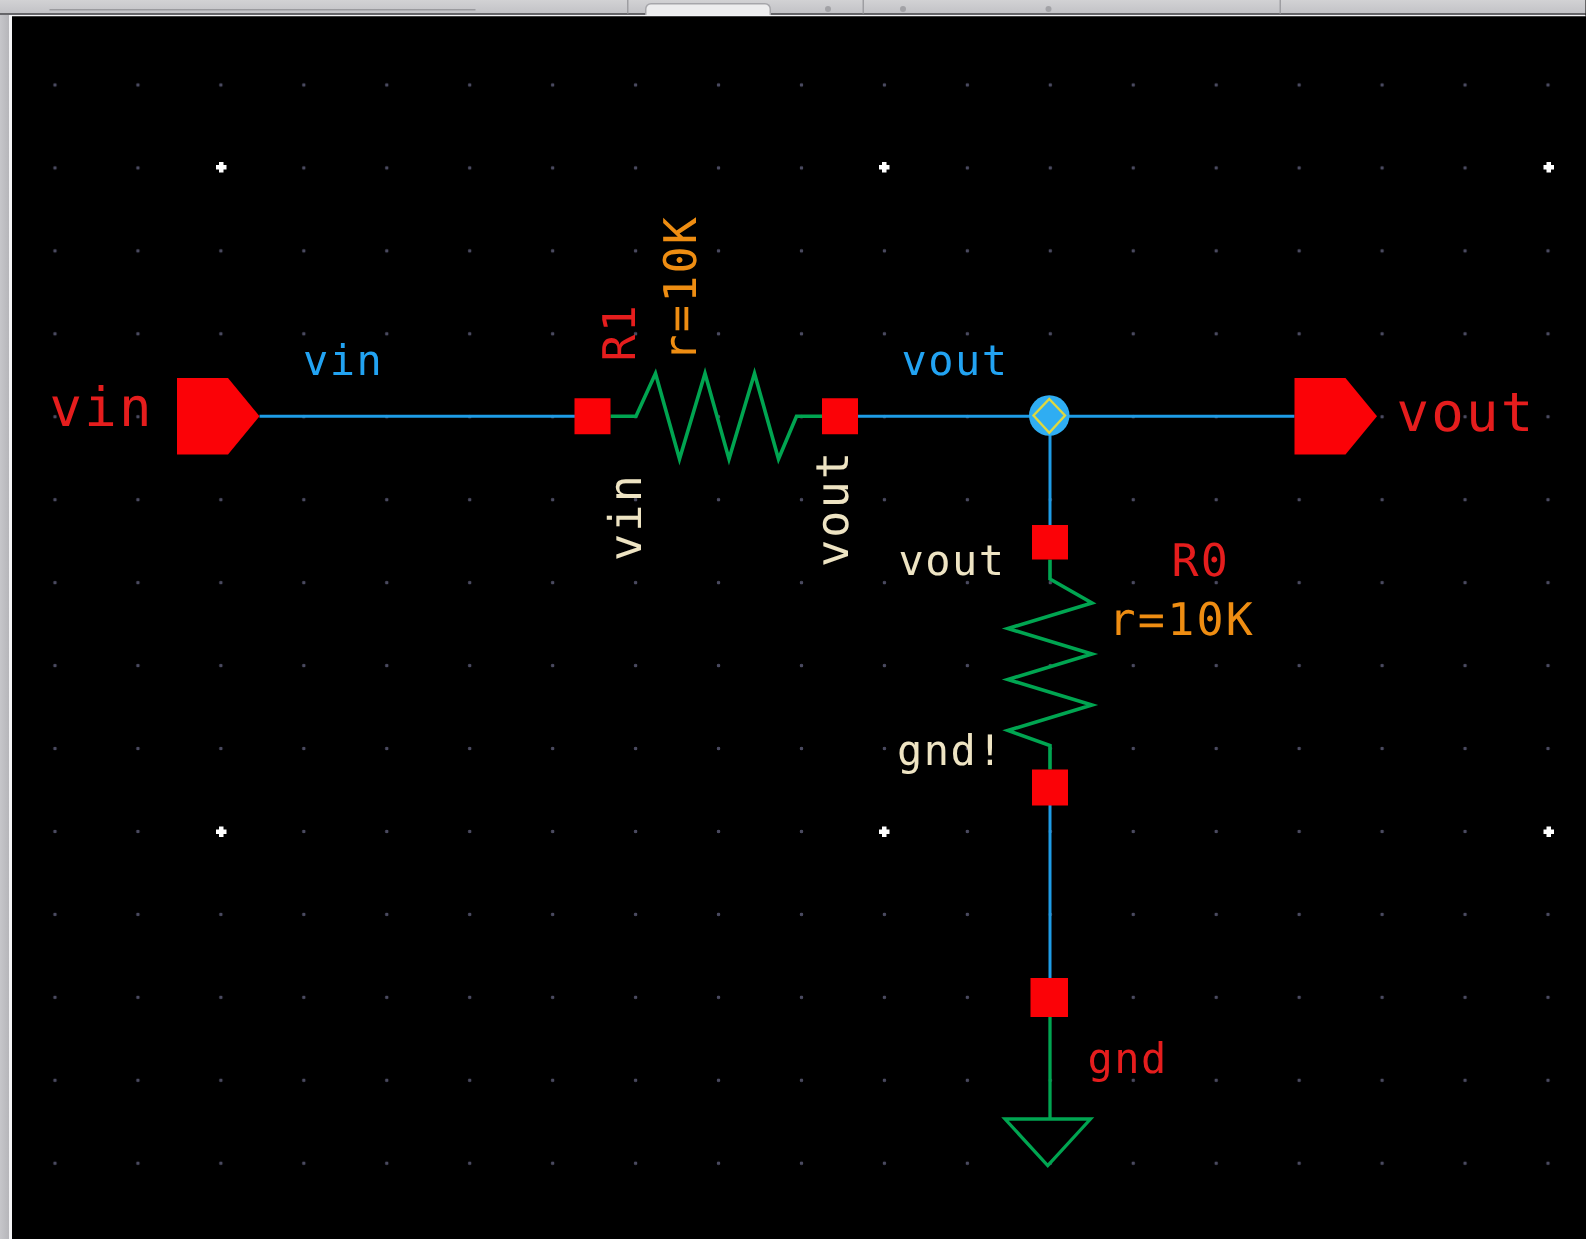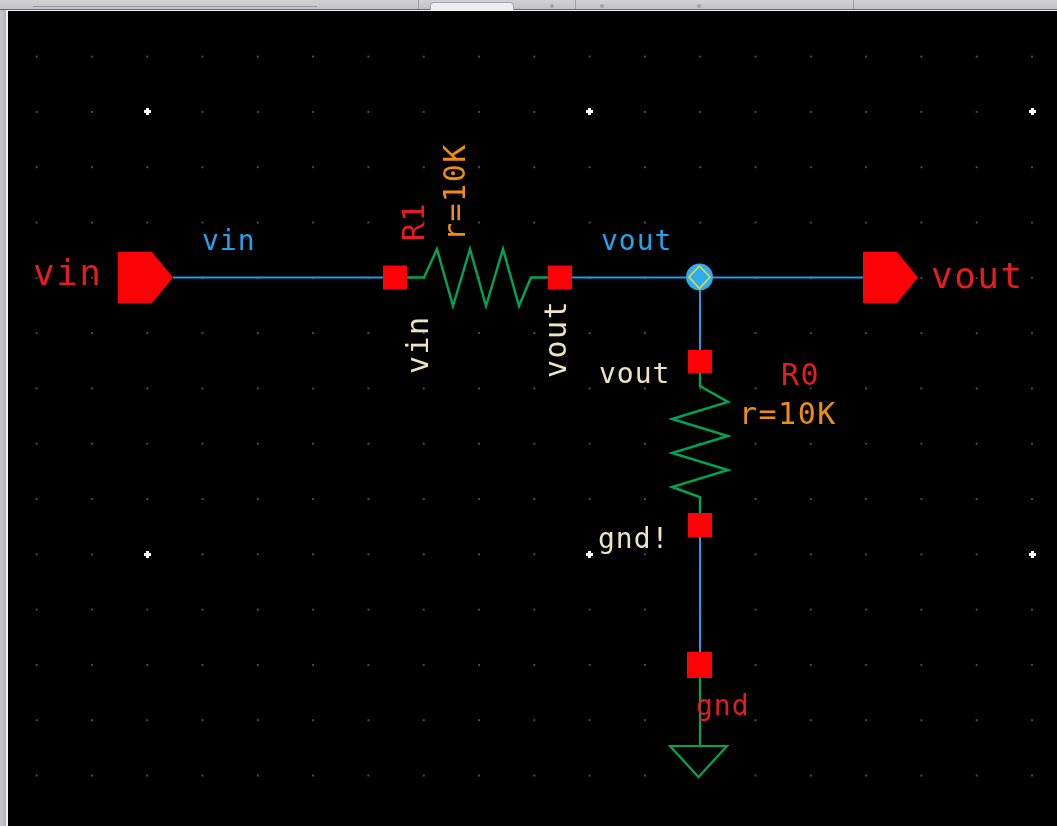--- a/index.html
+++ b/index.html
@@ -137,15 +137,15 @@
 <div class="lbl f30 c-orange lbl-rot" style="left:440px; top:241px">r=10K</div>
 <div class="lbl f30 c-cream lbl-rot" style="left:403px; top:374px">vin</div>
 <div class="lbl f30 c-cream lbl-rot" style="left:541px; top:378px">vout</div>
 
 <div class="lbl f28 c-blue" style="left:601px; top:227px">vout</div>
 <div class="lbl f36 c-pinred" style="left:931px; top:258px">vout</div>
 
 <div class="lbl f28 c-cream" style="left:599px; top:360px">vout</div>
 <div class="lbl f30 c-pinred" style="left:781px; top:360px">R0</div>
 <div class="lbl f30 c-orange" style="left:739px; top:399px">r=10K</div>
-<div class="lbl f28 c-cream" style="left:598px; top:525px">gnd!</div>
+<div class="lbl f28 c-cream" style="left:598px; top:487px">gnd!</div>
 
-<div class="lbl f28 c-pinred" style="left:696px; top:692px">gnd</div>
+<div class="lbl f28 c-pinred" style="left:725px; top:692px">gnd</div>
 
 </body></html>

